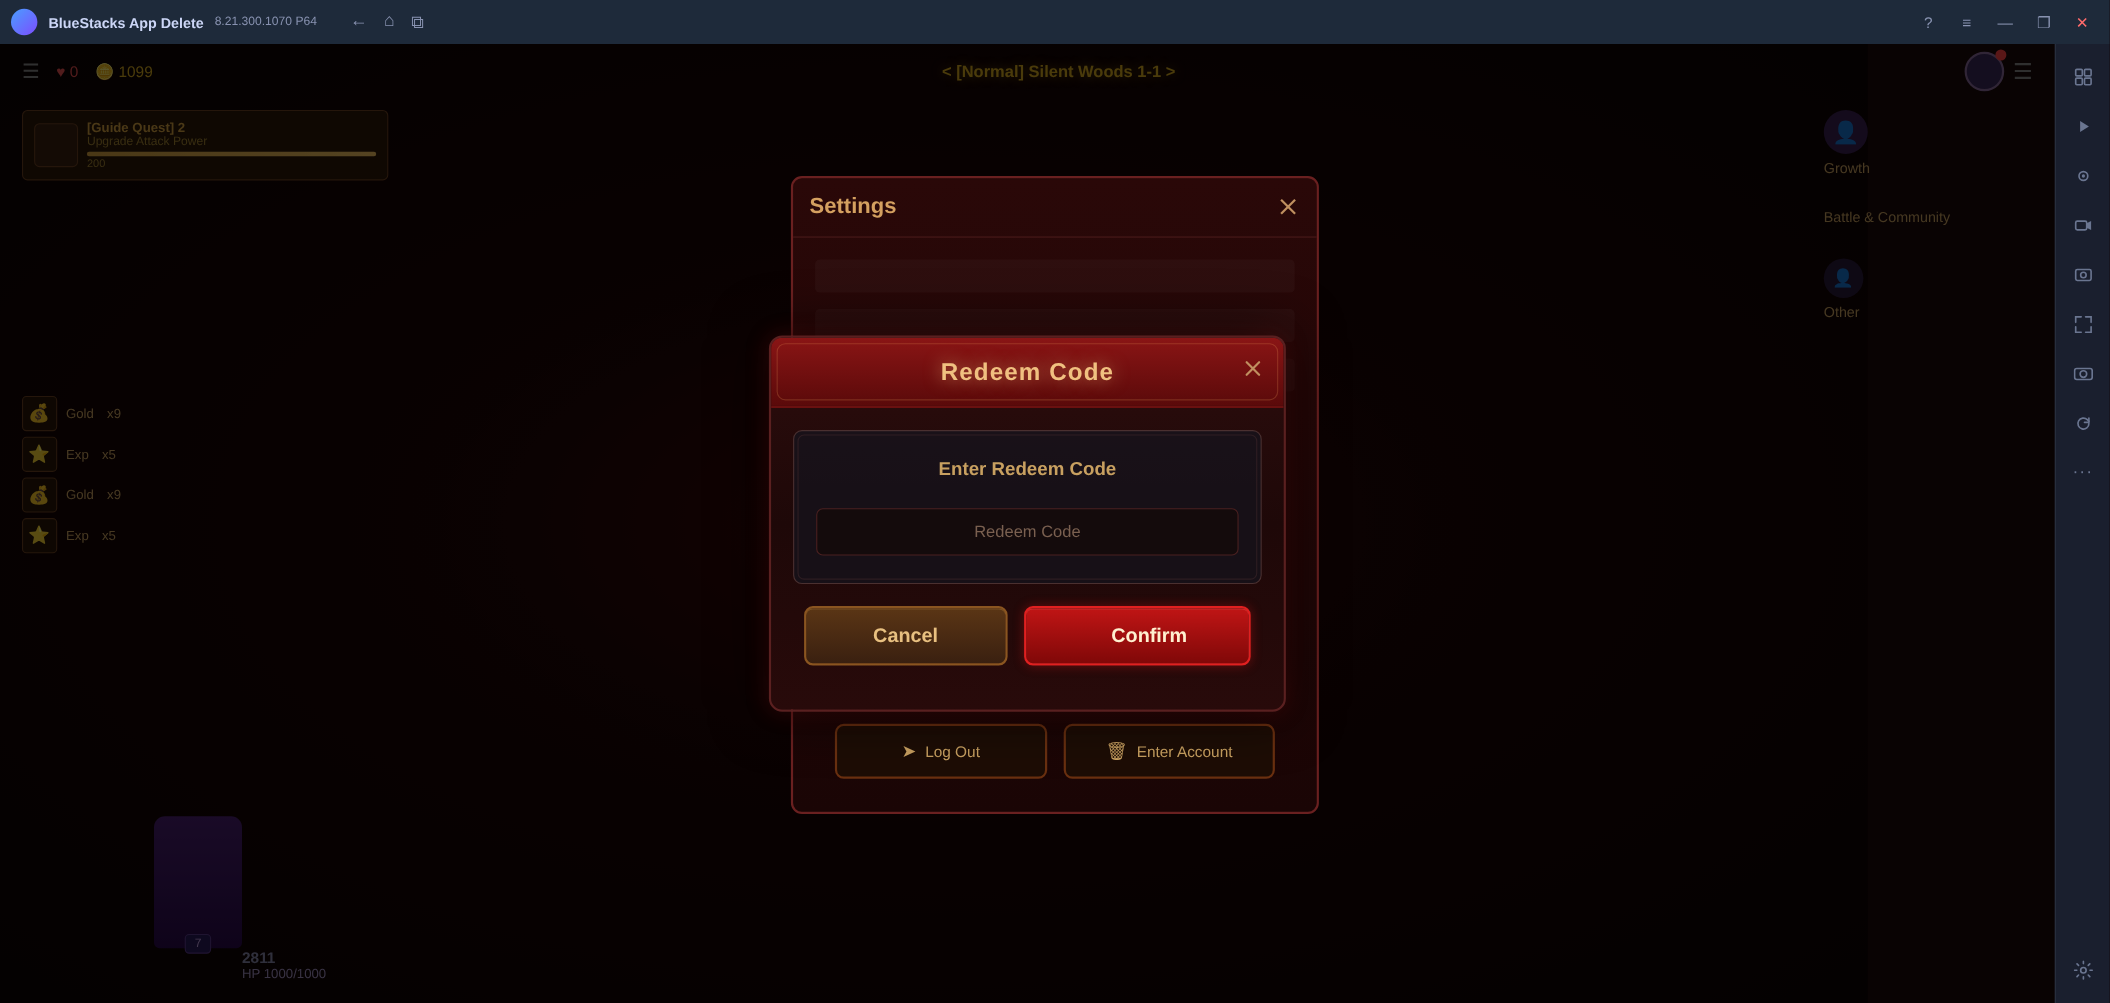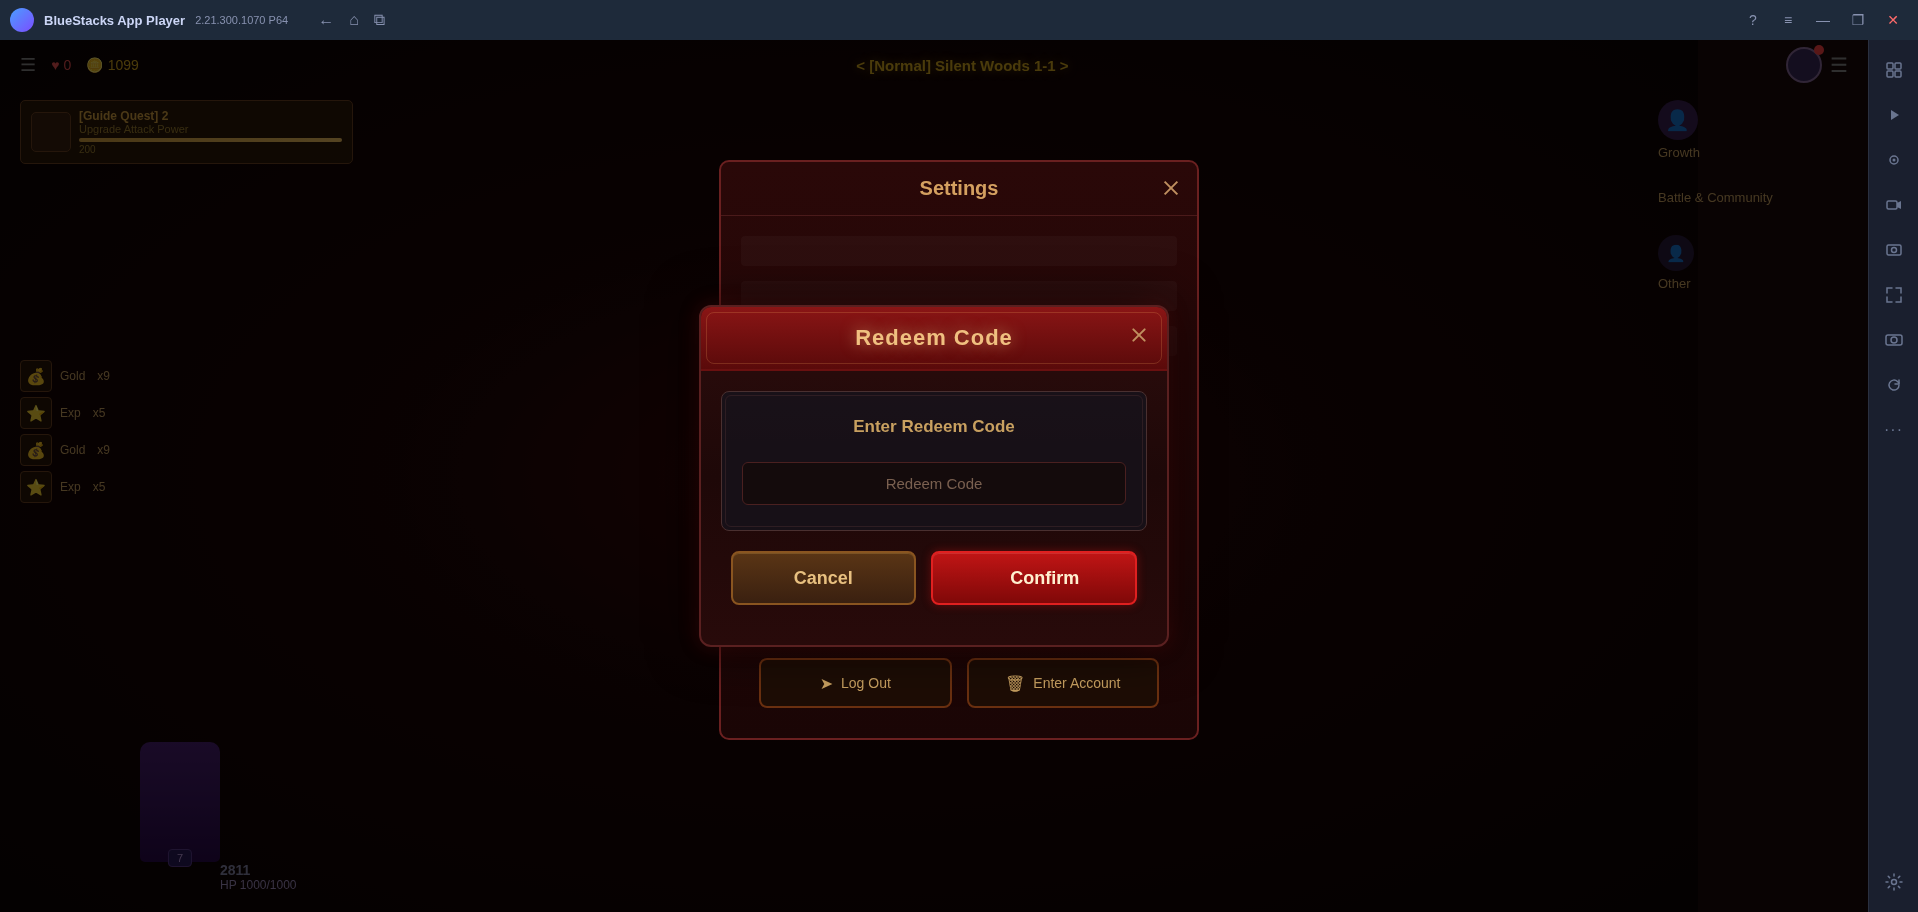--- a/index.html
+++ b/index.html
@@ -323,21 +323,21 @@
       transform: translateX(-50%);
       width: 480px;
       height: 580px;
       background: linear-gradient(180deg, #2a0808 0%, #1a0505 100%);
       border: 2px solid #6a2020;
       border-radius: 10px;
       z-index: 25;
     }
 
     .settings-modal-bg-title {
-      text-align: center;
+      text-align: left;
       color: #d4a060;
       font-size: 20px;
       font-weight: bold;
       padding: 15px;
       border-bottom: 1px solid #4a1a1a;
     }
 
     .settings-modal-bg-content {
       padding: 20px;
       display: flex;
@@ -582,22 +582,22 @@
       color: #a090c0;
       font-size: 12px;
     }
   </style>
 </head>
 <body>
 
 <div class="titlebar">
   <div class="titlebar-left">
     <div class="titlebar-logo"></div>
-    <span class="titlebar-app-name">BlueStacks App Player</span>
-    <span class="titlebar-version">2.21.300.1070  P64</span>
+    <span class="titlebar-app-name">BlueStacks App Delete</span>
+    <span class="titlebar-version">8.21.300.1070  P64</span>
     <div class="titlebar-nav">
       <span class="titlebar-nav-btn">←</span>
       <span class="titlebar-nav-btn">⌂</span>
       <span class="titlebar-nav-btn">⧉</span>
     </div>
   </div>
   <div class="titlebar-right">
     <div class="titlebar-right-btn">?</div>
     <div class="titlebar-right-btn">≡</div>
     <div class="titlebar-right-btn">—</div>

